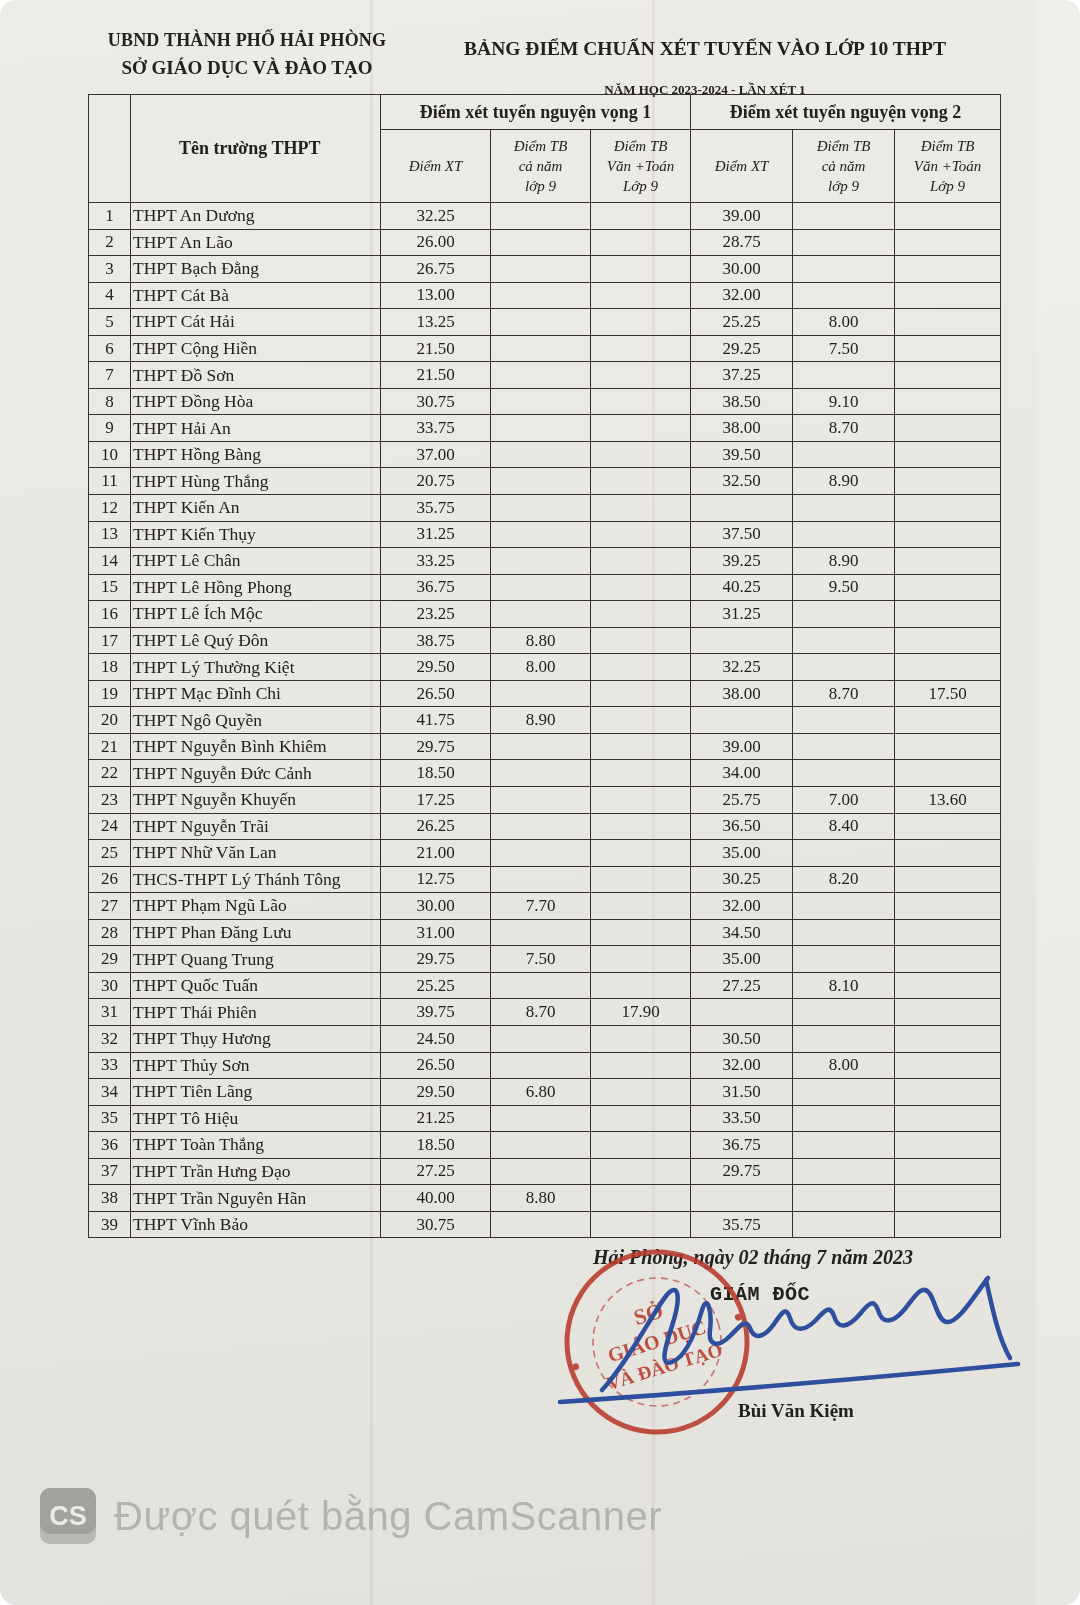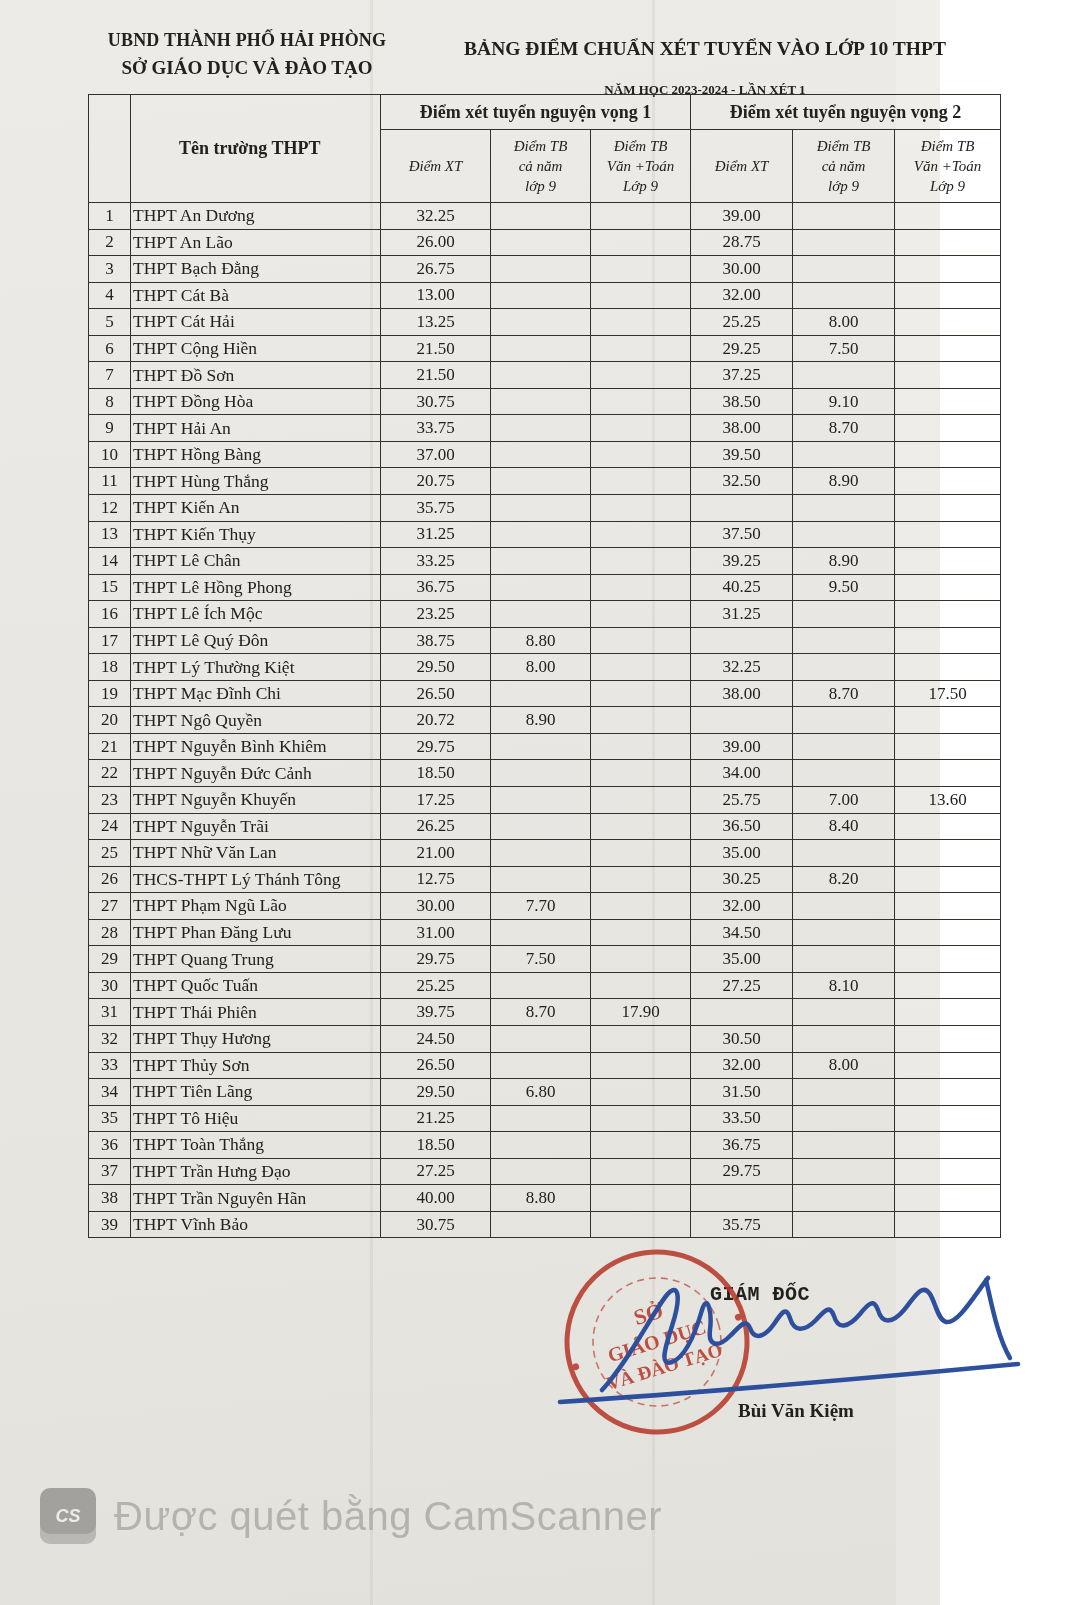--- a/index.html
+++ b/index.html
@@ -1,20 +1,20 @@
 <!DOCTYPE html>
 <html><head>
 <meta charset="utf-8">
 <style>
   html,body{margin:0;padding:0;}
   body{width:1080px;height:1605px;overflow:hidden;
        font-family:"Liberation Serif","DejaVu Serif",serif;}
-  .sheet{position:relative;width:940px;height:1605px;
+  .sheet{position:relative;width:1080px;height:1605px;
          background:linear-gradient(175deg,#edebe7 0%,#e9e7e3 45%,#e6e4df 80%,#e3e1dc 100%);
-         color:#23211e;}
+         color:#23211e;border-radius:16px;}
   .crease{position:absolute;top:0;bottom:0;width:3px;background:rgba(110,104,92,.08);}
   .crease.c1{left:370px;} .crease.c2{left:652px;}
   .edgeband{position:absolute;top:0;bottom:0;right:0;width:44px;background:rgba(255,255,255,.20);}
 
   
   .org{position:absolute;left:92px;top:30px;width:310px;text-align:center;font-weight:bold;}
   .org .l1{font-size:18px;letter-spacing:.2px;}
   .org .l2{font-size:19px;margin-top:6px;}
   .doc-title{position:absolute;left:415px;top:38px;width:580px;text-align:center;font-weight:bold;}
   .doc-title .t1{font-size:19.5px;}
@@ -39,22 +39,22 @@
         font-weight:bold;font-size:20px;letter-spacing:.5px;font-family:Liberation Mono, monospace;}
   .signer{position:absolute;left:686px;top:1400px;width:220px;text-align:center;
           font-weight:bold;font-size:19px;}
   .stamp{position:absolute;left:552px;top:1242px;width:210px;height:200px;opacity:.88;}
   .signature{position:absolute;left:540px;top:1262px;width:500px;height:160px;}
 
   
   .cs-bar{position:absolute;left:40px;top:1484px;height:64px;display:flex;align-items:center;}
   .cs-icon{width:56px;height:56px;border-radius:10px;background:#a3a19d;position:relative;
            display:flex;align-items:center;justify-content:center;
-           font-family:"Liberation Sans",sans-serif;font-weight:bold;font-size:18px;color:#eceae6;
-           box-shadow:inset 0 -10px 0 rgba(255,255,255,.25);font-style:italic;}
+           font-family:"Liberation Sans",sans-serif;font-weight:bold;font-size:27px;color:#eceae6;
+           box-shadow:inset 0 -10px 0 rgba(255,255,255,.25);}
   .cs-text{margin-left:18px;font-family:"Liberation Sans",sans-serif;font-size:40px;
            color:#b5b3ae;letter-spacing:.5px;}
 </style>
 </head>
 <body>
 
 <div class="sheet">
   <div class="crease c1"></div>
   <div class="crease c2"></div>
   <div class="edgeband"></div>
@@ -290,21 +290,21 @@
           <td class="cell-num">26.50</td>
           <td class="cell-num"></td>
           <td class="cell-num"></td>
           <td class="cell-num">38.00</td>
           <td class="cell-num">8.70</td>
           <td class="cell-num">17.50</td>
         </tr>
         <tr>
           <td class="cell-num">20</td>
           <td class="cell-name">THPT Ngô Quyền</td>
-          <td class="cell-num">20.72</td>
+          <td class="cell-num">41.75</td>
           <td class="cell-num">8.90</td>
           <td class="cell-num"></td>
           <td class="cell-num"></td>
           <td class="cell-num"></td>
           <td class="cell-num"></td>
         </tr>
         <tr>
           <td class="cell-num">21</td>
           <td class="cell-name">THPT Nguyễn Bình Khiêm</td>
           <td class="cell-num">29.75</td>
@@ -490,20 +490,21 @@
           <td class="cell-num">30.75</td>
           <td class="cell-num"></td>
           <td class="cell-num"></td>
           <td class="cell-num">35.75</td>
           <td class="cell-num"></td>
           <td class="cell-num"></td>
         </tr>
       </tbody>
   </table>
 
+  <div class="date-line">Hải Phòng, ngày 02 tháng 7 năm 2023</div>
   <div class="role">GIÁM ĐỐC</div>
 
   <svg class="stamp" viewBox="0 0 210 200">
     <g transform="rotate(-17 105 100)">
       <circle cx="105" cy="100" r="90" fill="none" stroke="#b73a2d" stroke-width="5"></circle>
       <circle cx="105" cy="100" r="64" fill="none" stroke="#b73a2d" stroke-width="1.6" stroke-dasharray="7 5" opacity=".75"></circle>
       <circle cx="20" cy="100" r="3.4" fill="#b73a2d"></circle>
       <circle cx="190" cy="100" r="3.4" fill="#b73a2d"></circle>
       <text x="105" y="78" text-anchor="middle" font-size="22" font-weight="bold" fill="#b73a2d" font-family="Liberation Serif, serif">SỞ</text>
       <text x="105" y="106" text-anchor="middle" font-size="20" font-weight="bold" fill="#b73a2d" font-family="Liberation Serif, serif">GIÁO DỤC</text>

